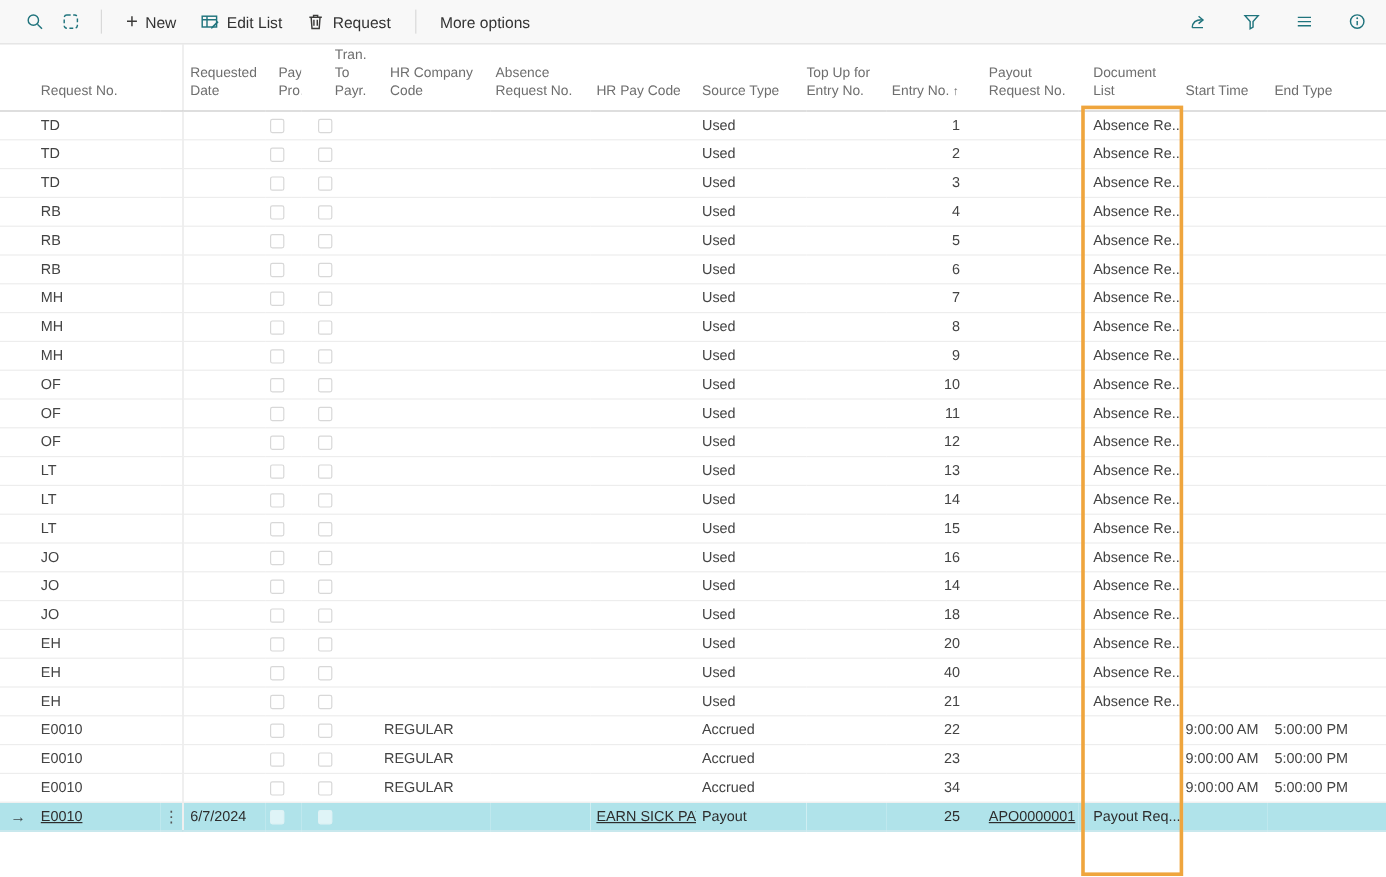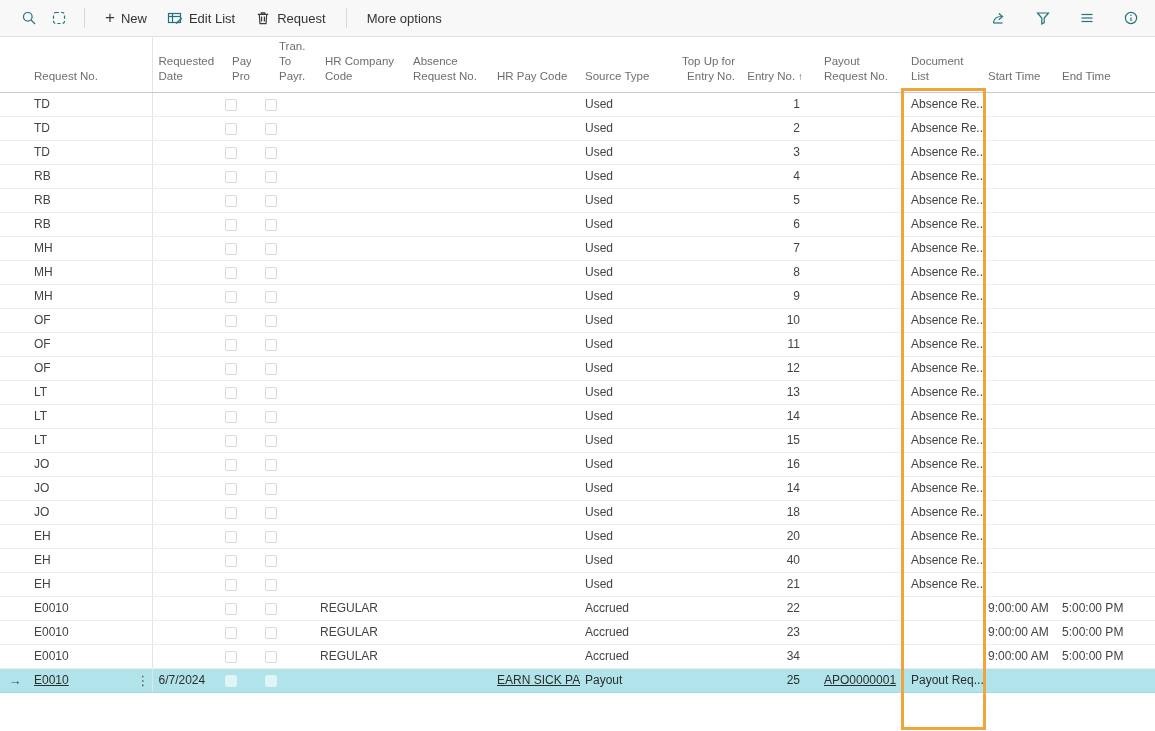--- a/index.html
+++ b/index.html
@@ -41,22 +41,22 @@
              white-space:nowrap; overflow:hidden; vertical-align:middle; }
 
   .c-employee_no{padding-left:4px}
   .c-requested_date{padding-left:6px}
   th.c-payr_pro{padding-left:11px}  td.c-payr_pro{padding-left:4px}
   th.c-tran_to_payr{padding-left:28px} td.c-tran_to_payr{padding-left:14px}
   th.c-hr_company_code{padding-left:20px} td.c-hr_company_code{padding-left:15px}
   .c-absence_request_no{padding-left:4px}
   .c-hr_pay_code{padding-left:5px}
   .c-source_type{padding-left:5px}
-  .c-top_up_for_entry_no{text-align:right;padding-right:4px}
-  th.c-entry_no{text-align:right;padding-right:12px} td.c-entry_no{text-align:right;padding-right:15px}
+  .c-top_up_for_entry_no{text-align:left;padding-right:4px}
+  th.c-entry_no{text-align:center;padding-right:12px} td.c-entry_no{text-align:right;padding-right:15px}
   .c-payout_request_no{padding-left:9px}
   .c-document_type{padding-left:12px}
   .c-start_time{padding-left:2px}
   .c-end_time{padding-left:6px}
   .c-arrow{text-align:center}
   .c-row_menu{border-right:1px solid #e4e4e4; text-align:center}
 
   .sort-glyph { font-size:10px; color:#6e6e6e; }
   tr.selected td { background:#b0e3ea; border-bottom-color:#a4d9e2; color:#2d2d2d; }
   td.link, tr.selected td.link { text-decoration:underline; }
@@ -184,21 +184,21 @@
           <th class="c-hr_pay_code">HR Pay Code</th>
           <th class="c-source_type">Source Type</th>
           <th class="c-top_up_for_entry_no">Top Up for
 Entry No.</th>
           <th class="c-entry_no">Entry No.<span class="sort-glyph"> ↑</span></th>
           <th class="c-payout_request_no">Payout
 Request No.</th>
           <th class="c-document_type">Document
 List</th>
           <th class="c-start_time">Start Time</th>
-          <th class="c-end_time">End Time</th>
+          <th class="c-end_time">End Type</th>
         </tr>
       </thead>
     <tbody>
         <tr>
           <td class="c-arrow"></td>
           <td class="c-employee_no">TD</td>
           <td class="c-row_menu"></td>
           <td class="c-requested_date"></td>
           <td class="c-payr_pro"><span class="cb"></span></td>
           <td class="c-tran_to_payr"><span class="cb"></span></td>

